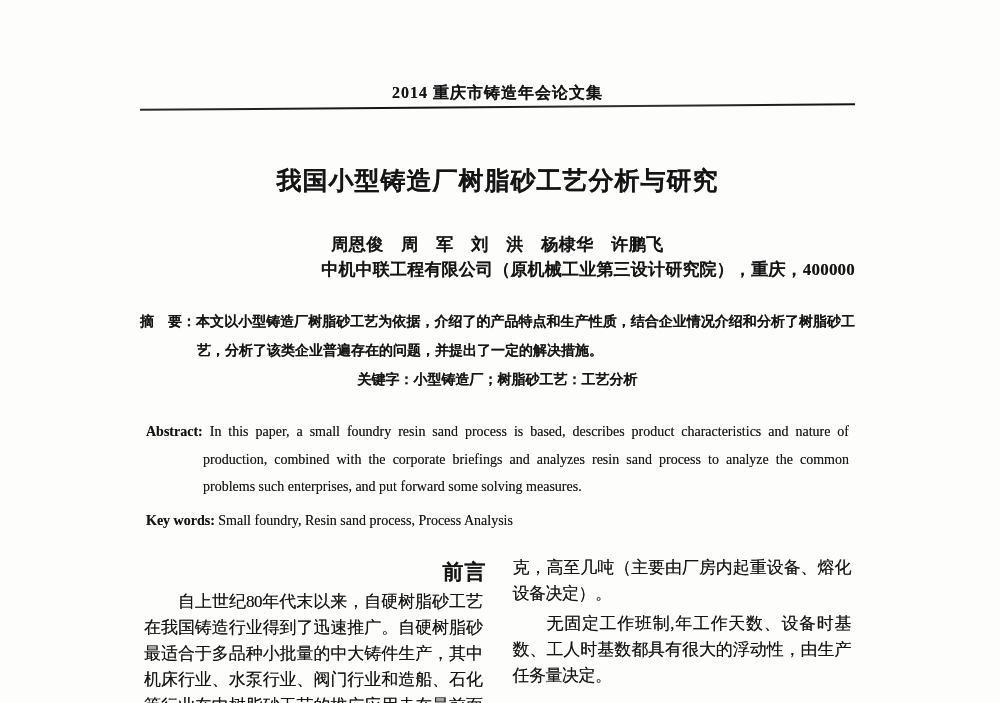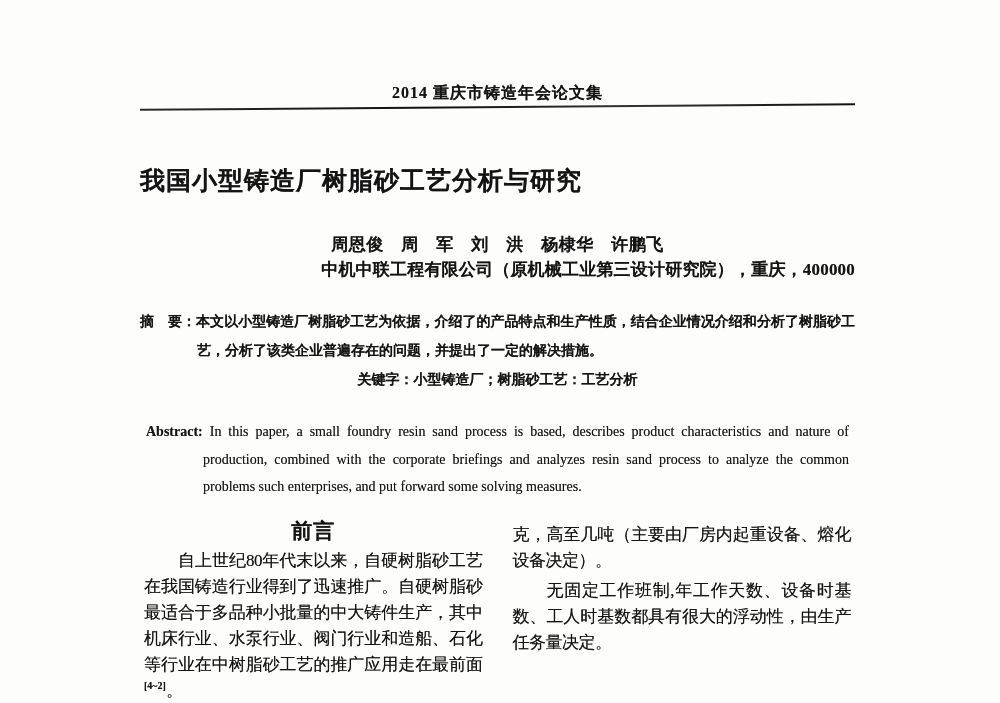--- a/index.html
+++ b/index.html
@@ -28,21 +28,21 @@
   }
   .header-rule {
     margin-top: 3px;
     height: 2px;
     background: linear-gradient(90deg, #2a2a2a 0%, #111 40%, #333 70%, #111 100%);
     transform: rotate(-0.45deg);
   }
   
   .title {
     margin: 55px 0 0 0;
-    text-align: left;
+    text-align: center;
     font-family: "Liberation Sans", "DejaVu Sans", sans-serif;
     font-size: 25px;
     font-weight: bold;
     line-height: 34px;
     letter-spacing: 1px;
     text-shadow: 0 0 0.5px rgba(0,0,0,.65);
   }
   .authors {
     margin-top: 36px;
     text-align: center;
@@ -94,27 +94,27 @@
   .col {
     flex: 1 1 0;
     min-width: 0;
     font-size: 17px;
     line-height: 26px;
     letter-spacing: -0.5px;
     text-align: justify;
     text-shadow: 0 0 0.4px rgba(0,0,0,.6);
   }
   .col h2 {
-    margin: 0 0 4px 0;
+    margin: 8px 0 4px 0;
     font-family: "Liberation Sans", "DejaVu Sans", sans-serif;
     font-size: 21px;
     line-height: 26px;
     font-weight: bold;
     letter-spacing: 1px;
-    text-align: center;
+    text-align: right;
   }
   .col p { margin: 4px; }
   .indent-2em { text-indent: 2em; }
   .ref-sup {
     font-size: 10px;
     vertical-align: super;
     line-height: 0;
     letter-spacing: 0;
     font-weight: bold;
   }
@@ -133,20 +133,21 @@
 
   <div class="affiliation">中机中联工程有限公司（原机械工业第三设计研究院），重庆，400000</div>
 
   <div class="cn-meta">
     <p class="hang cn-abstract-text"><span class="lbl">摘　要：</span><span>本文以小型铸造厂树脂砂工艺为依据，介绍了的产品特点和生产性质，结合企业情况介绍和分析了树脂砂工艺，分析了该类企业普遍存在的问题，并提出了一定的解决措施。</span></p>
     <p class="hang"><span class="lbl">关键字：</span><span>小型铸造厂；树脂砂工艺：工艺分析</span></p>
   </div>
 
   <div class="en-meta">
     <p class="hang en-abstract"><span class="lbl">Abstract:</span><span>&nbsp;</span><span>In this paper, a small foundry resin sand process is based, describes product characteristics and nature of production, combined with the corporate briefings and analyzes resin sand process to analyze the common problems such enterprises, and put forward some solving measures.</span></p>
+    <p class="en-keywords"><span class="lbl">Key words:</span><span>&nbsp;</span><span>Small foundry, Resin sand process, Process Analysis</span></p>
   </div>
 
   <div class="columns">
     <div class="col">
       <h2>前言</h2>
       <p class="indent-2em"><span>自上世纪80年代末以来，自硬树脂砂工艺在我国铸造行业得到了迅速推广。自硬树脂砂最适合于多品种小批量的中大铸件生产，其中机床行业、水泵行业、阀门行业和造船、石化等行业在中树脂砂工艺的推广应用走在最前面</span><span class="ref-sup">[4~2]</span><span>。</span></p>
     </div>
     <div class="col">
       <p>克，高至几吨（主要由厂房内起重设备、熔化设备决定）。</p>
       <p class="indent-2em">无固定工作班制,年工作天数、设备时基数、工人时基数都具有很大的浮动性，由生产任务量决定。</p>

